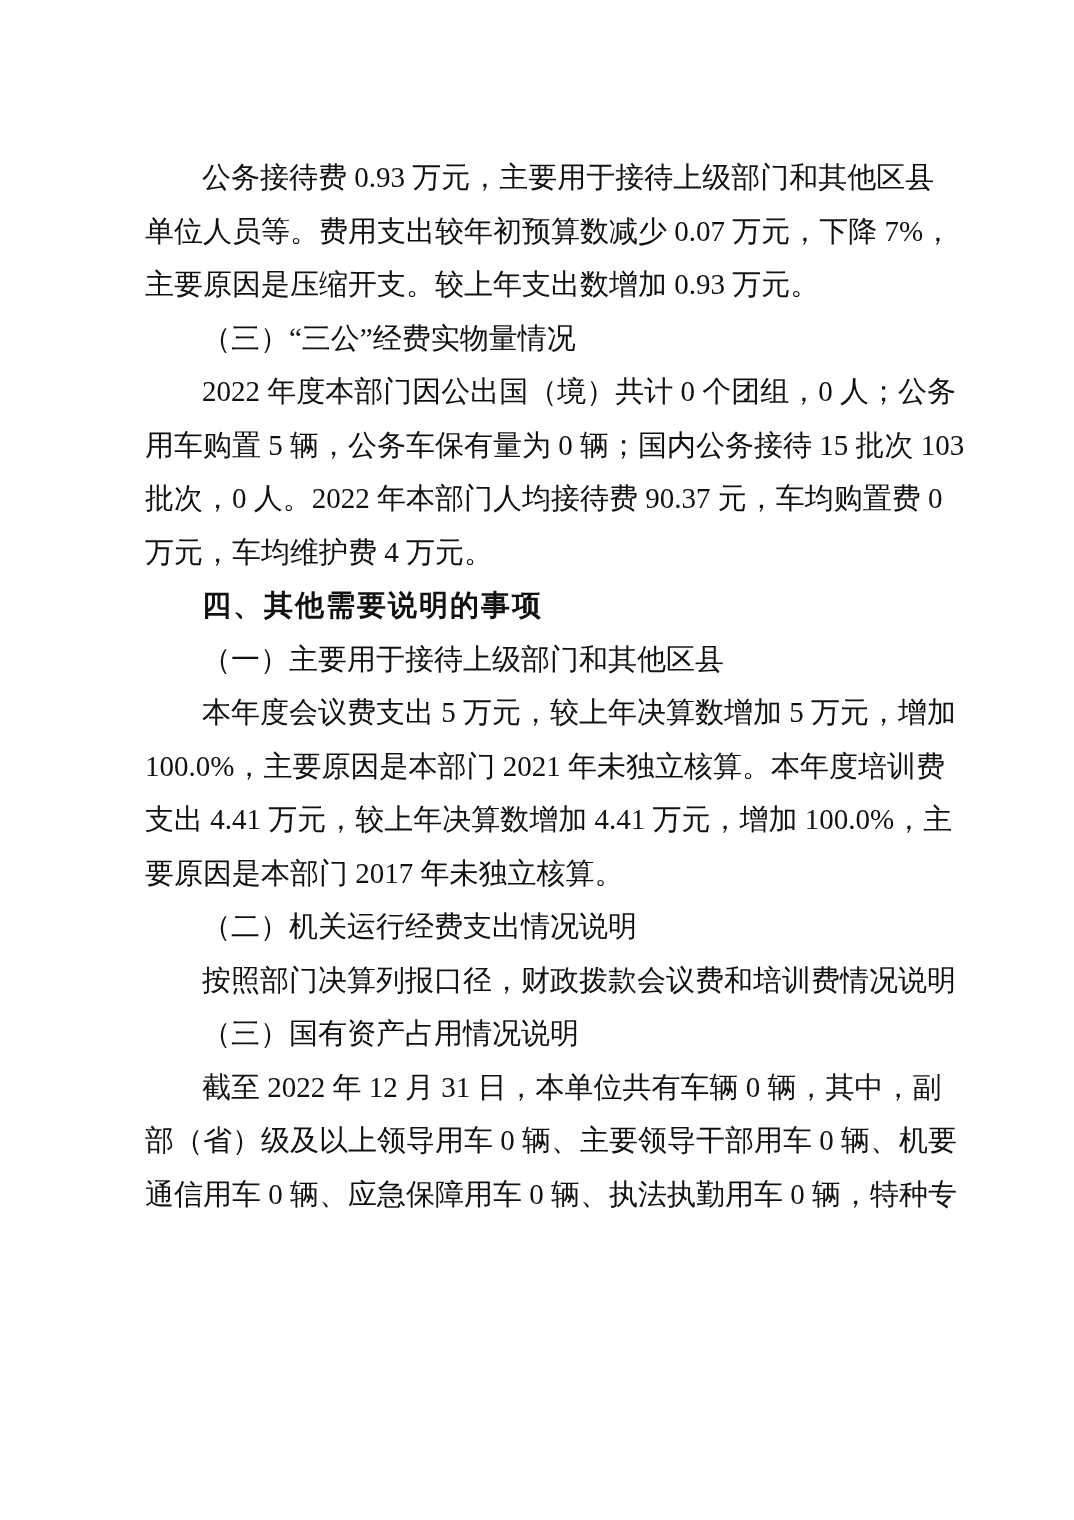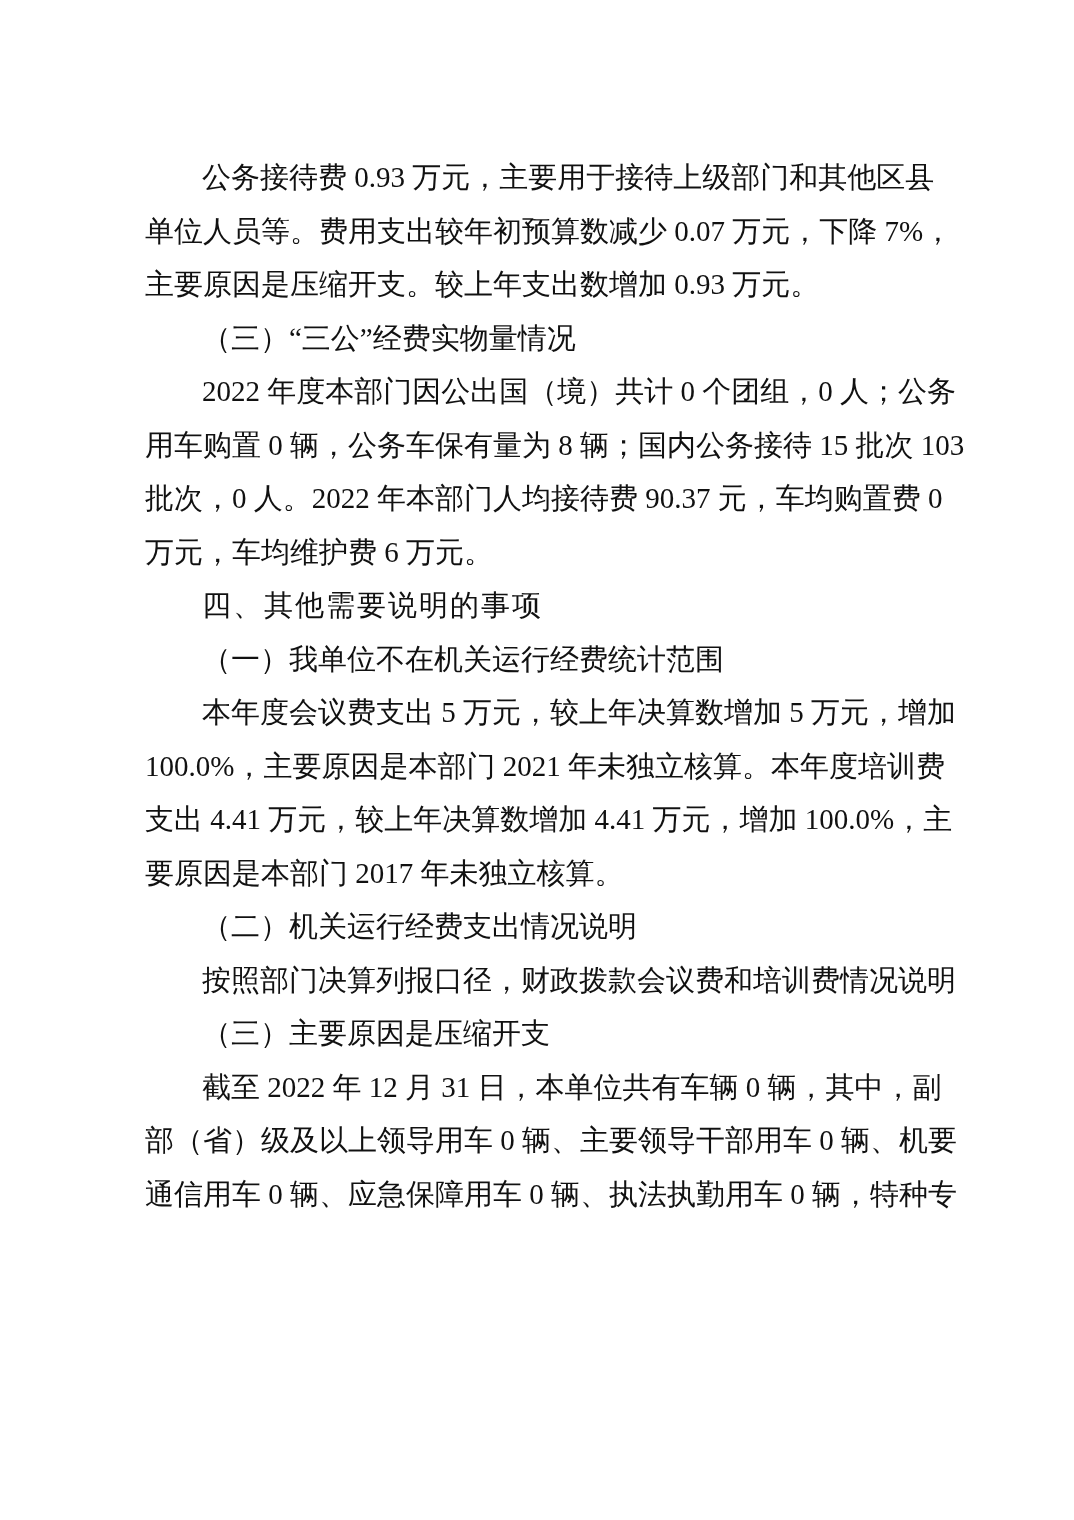--- a/index.html
+++ b/index.html
@@ -32,41 +32,41 @@
   .doc-line.indent {
     padding-left: 57px;
   }
   .doc-line.endline {
     text-align: center;
     text-align-last: left;
     -moz-text-align-last: left;
   }
   .doc-line.heading {
     font-family: "Liberation Sans", "DejaVu Sans", sans-serif;
-    font-weight: normal;
+    font-weight: bold;
     letter-spacing: 2px;
   }
 </style>
 </head>
 <body>
 
 <div class="page">
   <div class="doc-line indent">公务接待费 0.93 万元，主要用于接待上级部门和其他区县</div>
   <div class="doc-line">单位人员等。费用支出较年初预算数减少 0.07 万元，下降 7%，</div>
   <div class="doc-line endline">主要原因是压缩开支。较上年支出数增加 0.93 万元。</div>
   <div class="doc-line endline indent">（三）“三公”经费实物量情况</div>
   <div class="doc-line indent">2022 年度本部门因公出国（境）共计 0 个团组，0 人；公务</div>
-  <div class="doc-line">用车购置 0 辆，公务车保有量为 8 辆；国内公务接待 15 批次 103</div>
+  <div class="doc-line">用车购置 5 辆，公务车保有量为 0 辆；国内公务接待 15 批次 103</div>
   <div class="doc-line">批次，0 人。2022 年本部门人均接待费 90.37 元，车均购置费 0</div>
-  <div class="doc-line endline">万元，车均维护费 6 万元。</div>
+  <div class="doc-line endline">万元，车均维护费 4 万元。</div>
   <div class="doc-line endline indent heading">四、其他需要说明的事项</div>
-  <div class="doc-line endline indent">（一）我单位不在机关运行经费统计范围</div>
+  <div class="doc-line endline indent">（一）主要用于接待上级部门和其他区县</div>
   <div class="doc-line indent">本年度会议费支出 5 万元，较上年决算数增加 5 万元，增加</div>
   <div class="doc-line">100.0%，主要原因是本部门 2021 年未独立核算。本年度培训费</div>
   <div class="doc-line">支出 4.41 万元，较上年决算数增加 4.41 万元，增加 100.0%，主</div>
   <div class="doc-line endline">要原因是本部门 2017 年未独立核算。</div>
   <div class="doc-line endline indent">（二）机关运行经费支出情况说明</div>
   <div class="doc-line indent">按照部门决算列报口径，财政拨款会议费和培训费情况说明</div>
-  <div class="doc-line endline indent">（三）主要原因是压缩开支</div>
+  <div class="doc-line endline indent">（三）国有资产占用情况说明</div>
   <div class="doc-line indent">截至 2022 年 12 月 31 日，本单位共有车辆 0 辆，其中，副</div>
   <div class="doc-line">部（省）级及以上领导用车 0 辆、主要领导干部用车 0 辆、机要</div>
   <div class="doc-line">通信用车 0 辆、应急保障用车 0 辆、执法执勤用车 0 辆，特种专</div>
 </div>
 
 </body></html>

